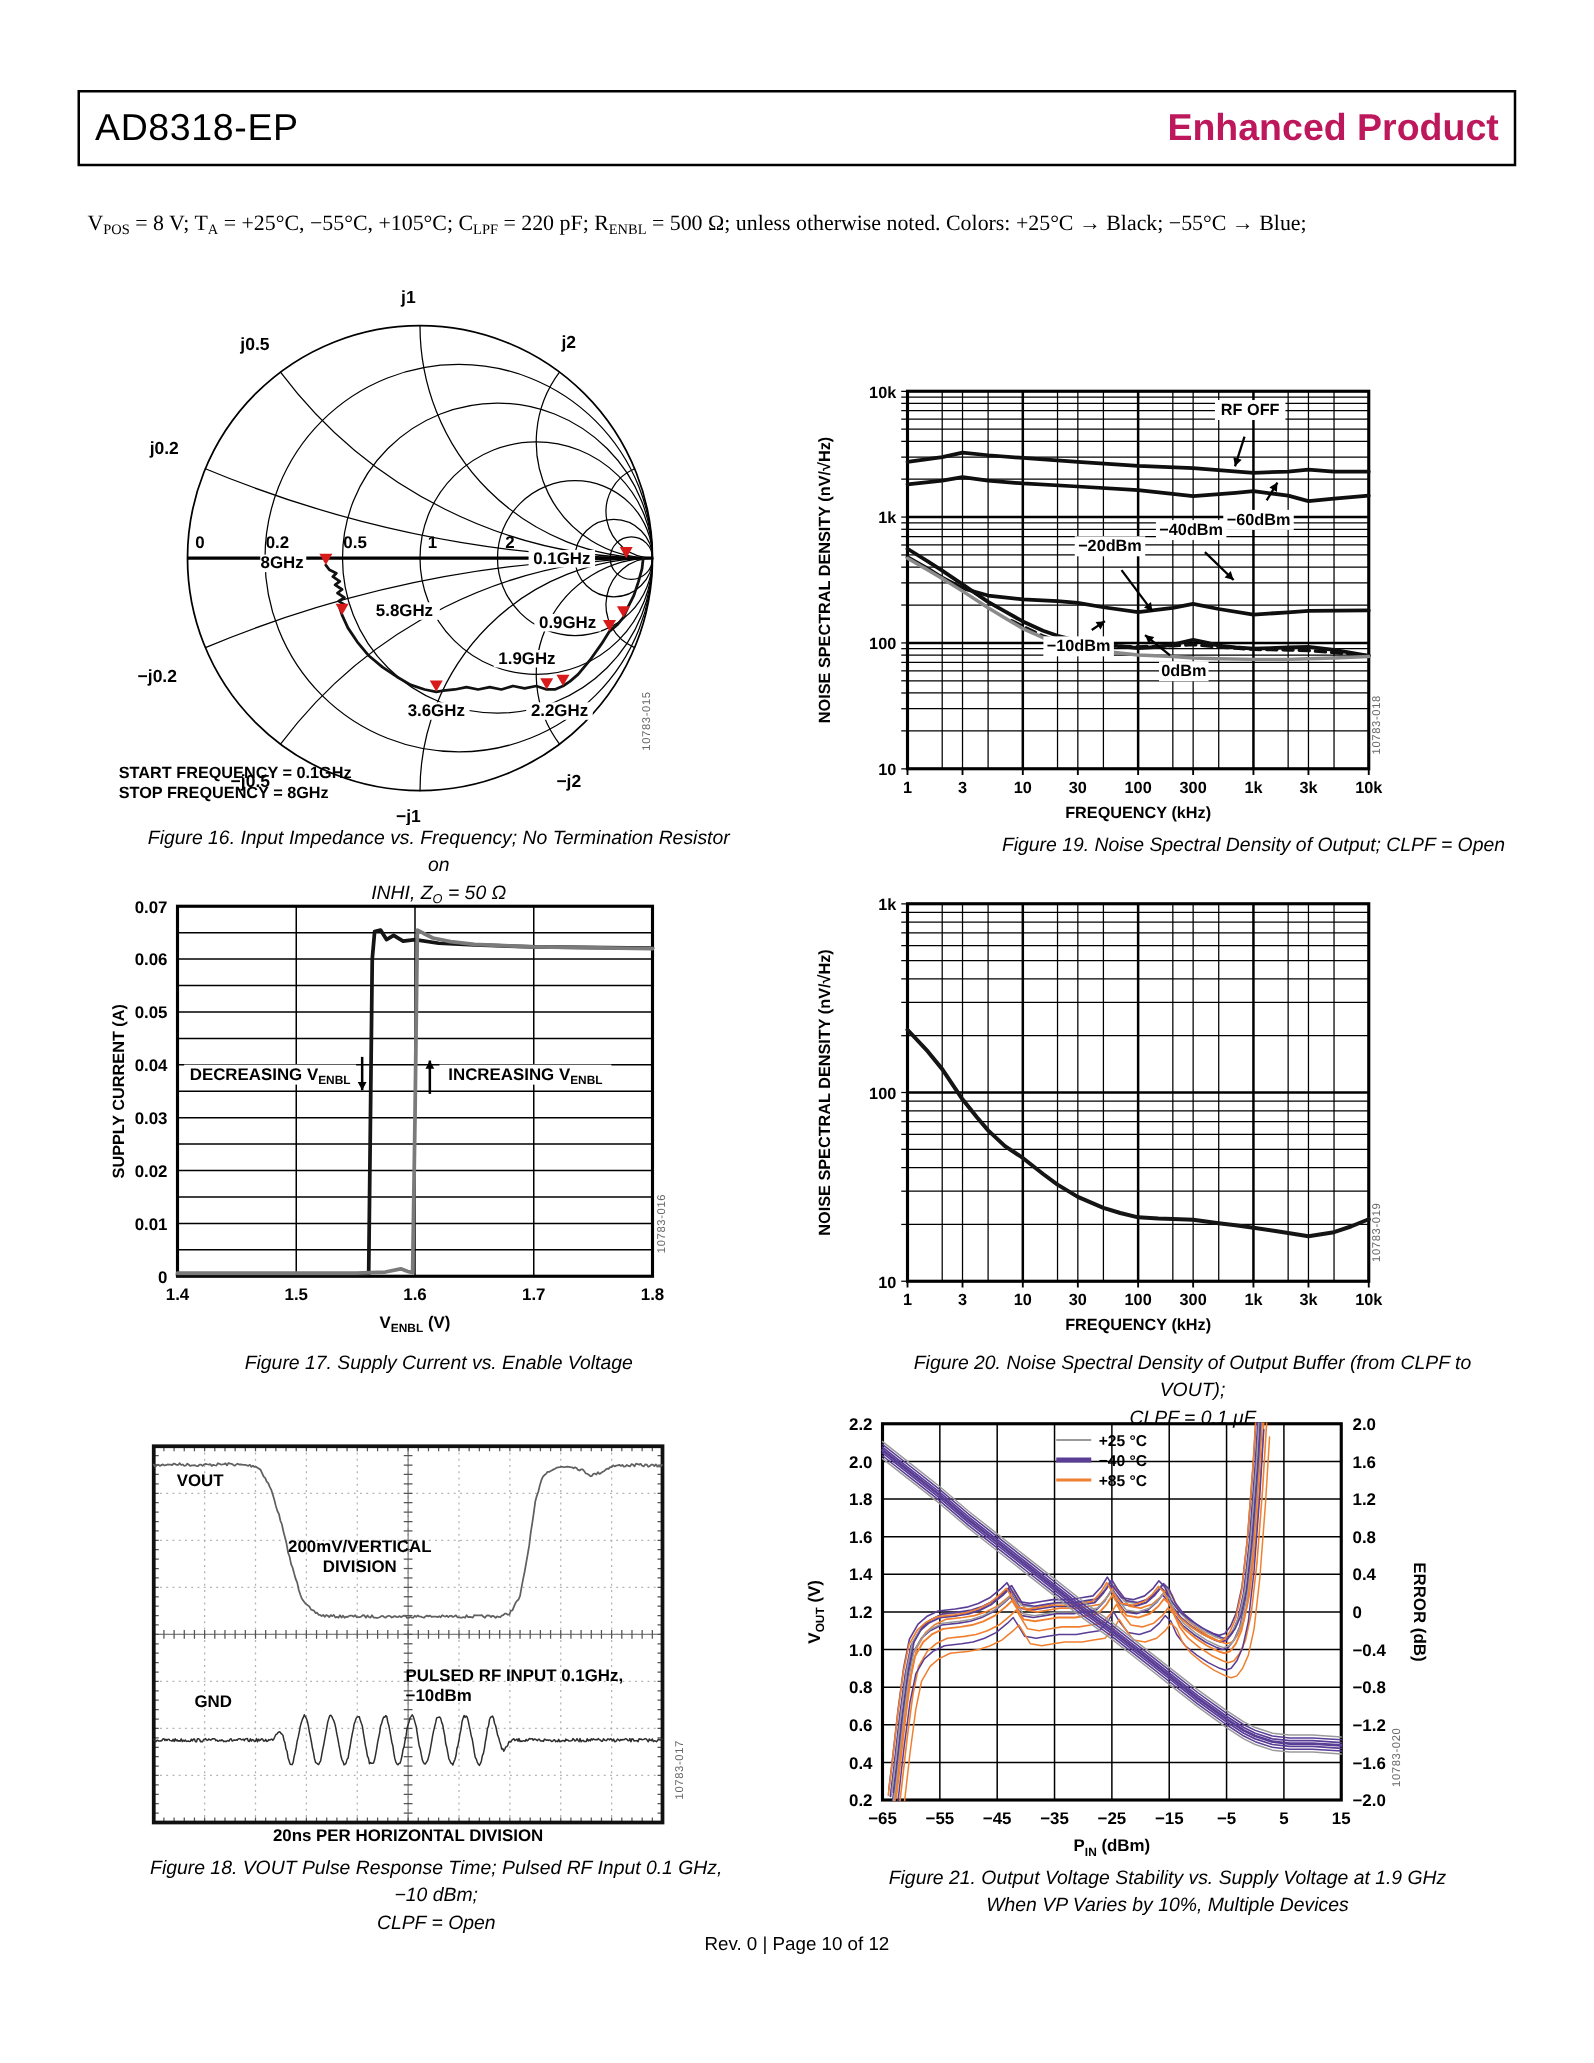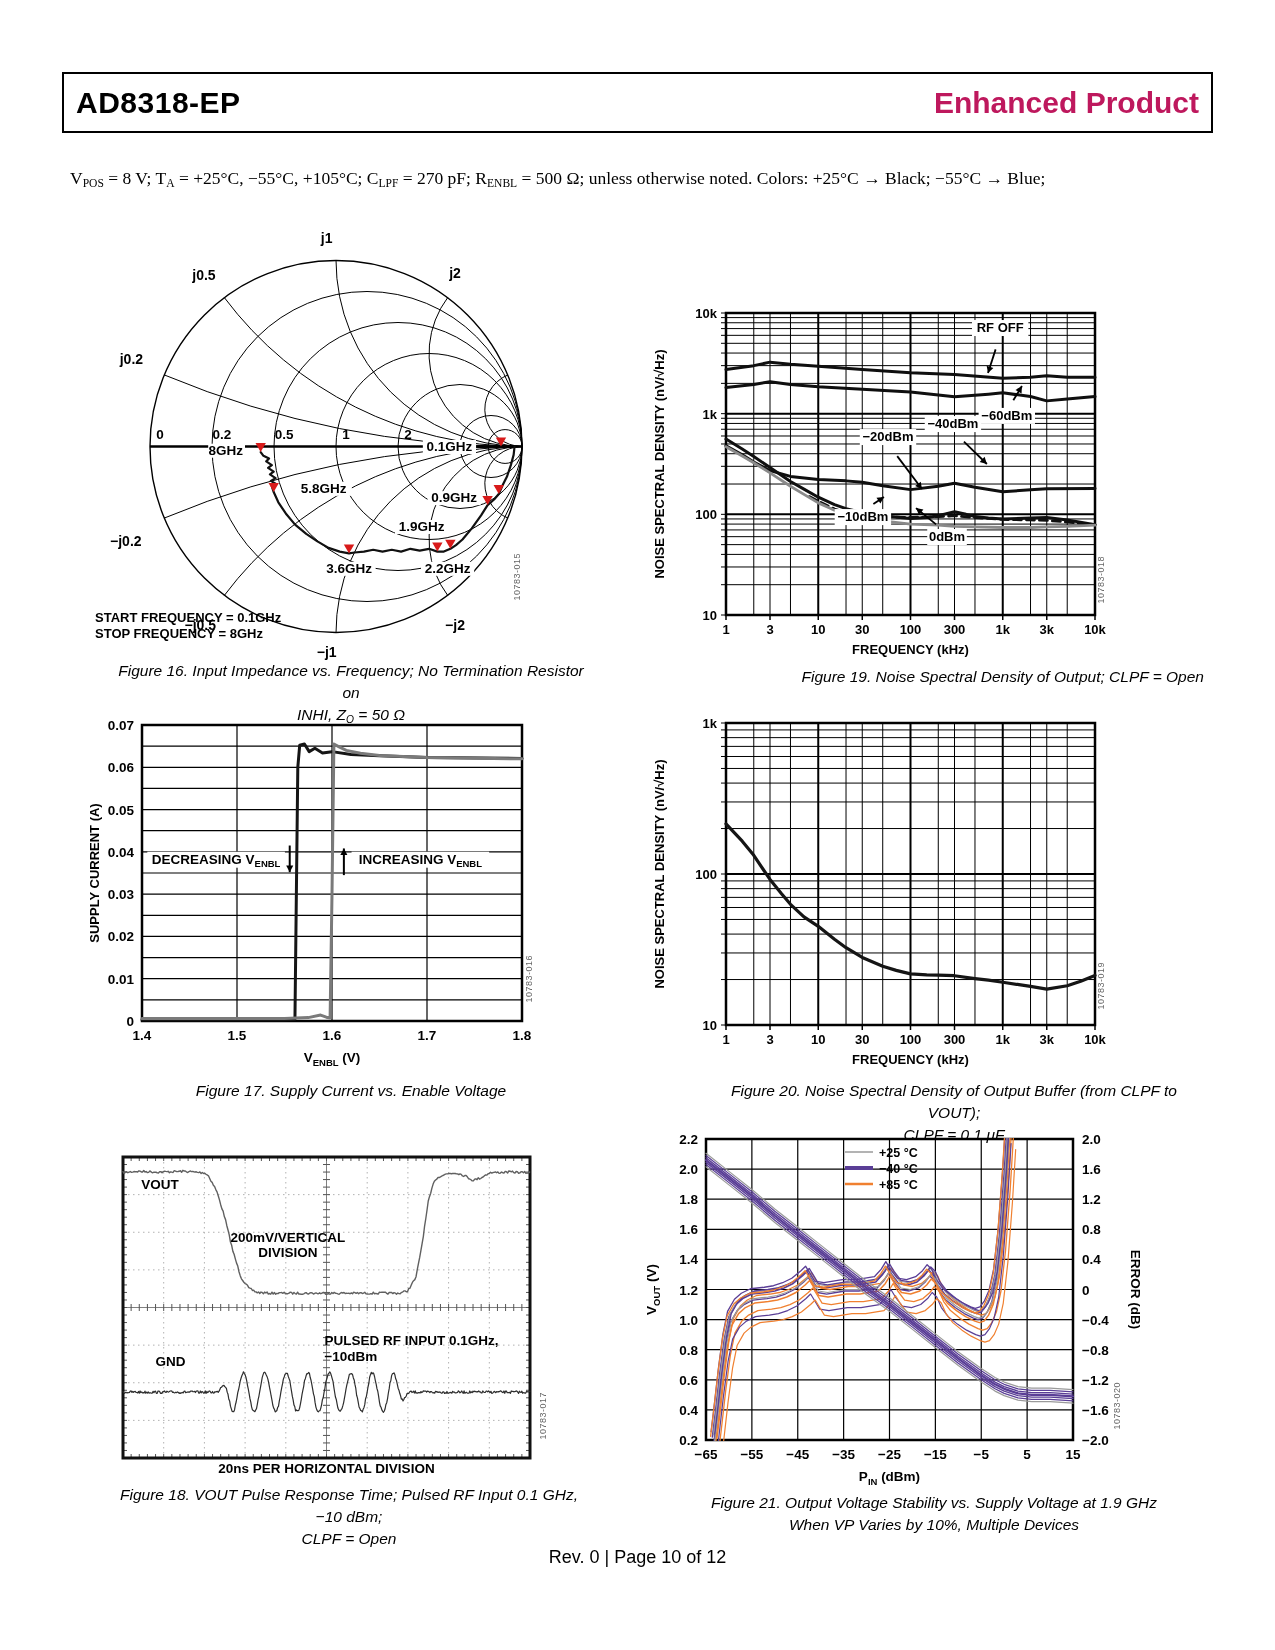--- a/index.html
+++ b/index.html
@@ -1,40 +1,40 @@
 <!DOCTYPE html>
 <html><head>
 <meta charset="utf-8">
 <style>
   html,body{margin:0;padding:0;background:#ffffff;}
   .page{position:relative;width:1275px;height:1650px;background:#fff;font-family:"Liberation Sans",sans-serif;color:#000;overflow:hidden;}
   .header-box{position:absolute;left:62px;top:72px;width:1151px;height:61px;border:2px solid #000;box-sizing:border-box;display:flex;justify-content:space-between;align-items:center;padding:0 12px;}
-  .part{font-size:30px;font-weight:bold;letter-spacing:.5px;}
+  .part{font-size:30px;font-weight:normal;letter-spacing:.5px;}
   .product{font-size:30px;font-weight:bold;color:#be185d;}
   .conditions{position:absolute;left:70px;top:165px;width:1115px;font-family:"Liberation Serif",serif;font-size:17.5px;line-height:26px;}
   .sub{font-size:66%;position:relative;bottom:-0.25em;}
   .fig{position:absolute;}
   svg{display:block;}
   .cap{position:absolute;text-align:center;font-style:italic;font-size:15.5px;line-height:22px;font-family:"Liberation Sans",sans-serif;margin-left:44px;}
   .wm{position:absolute;font-size:9px;color:#666;writing-mode:vertical-rl;transform:rotate(180deg);letter-spacing:.5px;font-family:"Liberation Sans",sans-serif;}
   .scope-xlabel{position:absolute;left:5px;top:311px;width:407px;text-align:center;font-weight:bold;font-size:13.5px;}
-  .footer{position:absolute;left:62px;top:1547px;width:1151px;text-align:center;font-size:18px;font-family:"Liberation Sans",sans-serif;}
+  .footer{position:absolute;left:62px;top:1547px;width:1151px;text-align:center;font-size:15px;font-family:"Liberation Sans",sans-serif;}
 </style>
 </head>
 <body>
 
 <div class="page">
 
   <div class="header-box">
     <span class="part">AD8318-EP</span>
     <span class="product">Enhanced Product</span>
   </div>
 
   <div class="conditions">
-    <div><span><span>V</span><span class="sub">POS</span><span> = 8 V; T</span><span class="sub">A</span><span> = +25°C, −55°C, +105°C; C</span><span class="sub">LPF</span><span> = 270 pF; R</span><span class="sub">ENBL</span><span> = 500 Ω; unless otherwise noted. Colors: +25°C → Black; −55°C → Blue;</span></span></div>
+    <div><span><span>V</span><span class="sub">POS</span><span> = 8 V; T</span><span class="sub">A</span><span> = +25°C, −55°C, +105°C; C</span><span class="sub">LPF</span><span> = 220 pF; R</span><span class="sub">ENBL</span><span> = 500 Ω; unless otherwise noted. Colors: +25°C → Black; −55°C → Blue;</span></span></div>
   </div>
 
   <div class="fig" style="left:85px;top:220px;width:470px;height:440px;">
     <svg width="470" height="440">
         <circle cx="251" cy="226.5" r="186" fill="none" stroke="#000" stroke-width="1.4"></circle>
         <circle cx="282" cy="226.5" r="155" fill="none" stroke="#000" stroke-width="1"></circle>
         <circle cx="313" cy="226.5" r="124" fill="none" stroke="#000" stroke-width="1"></circle>
         <circle cx="344" cy="226.5" r="93" fill="none" stroke="#000" stroke-width="1"></circle>
         <circle cx="375" cy="226.5" r="62" fill="none" stroke="#000" stroke-width="1"></circle>
         <circle cx="406" cy="226.5" r="31" fill="none" stroke="#000" stroke-width="1"></circle>

